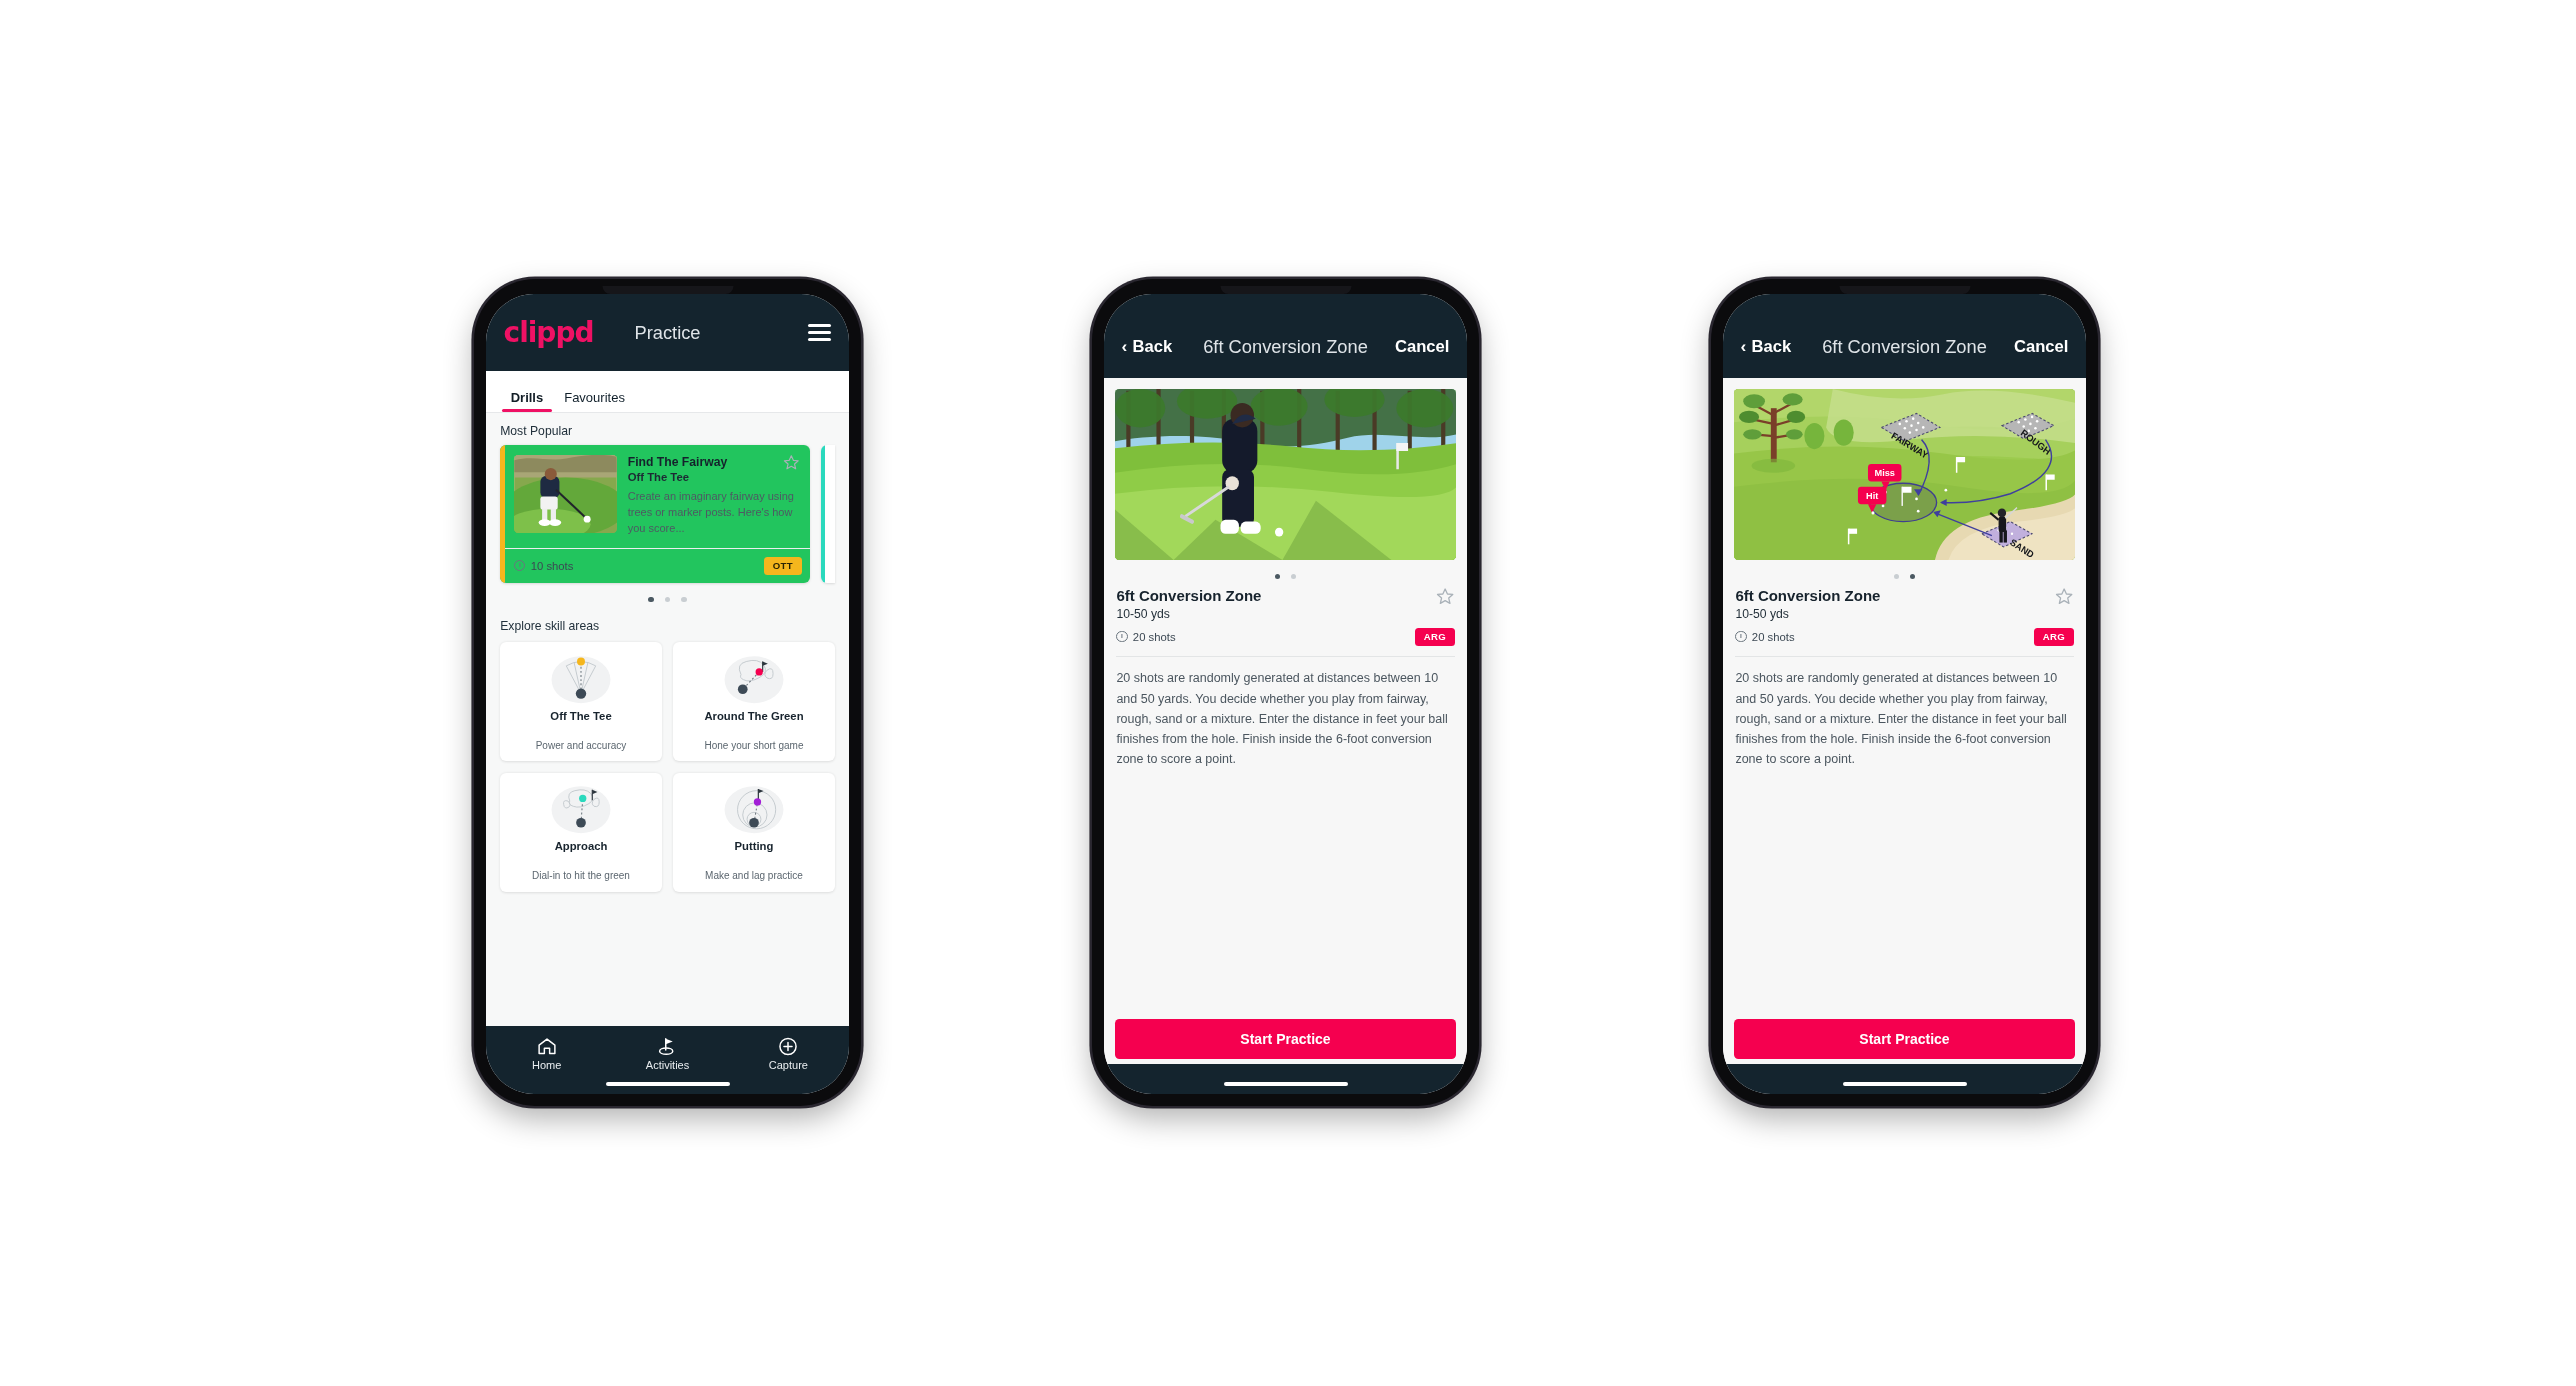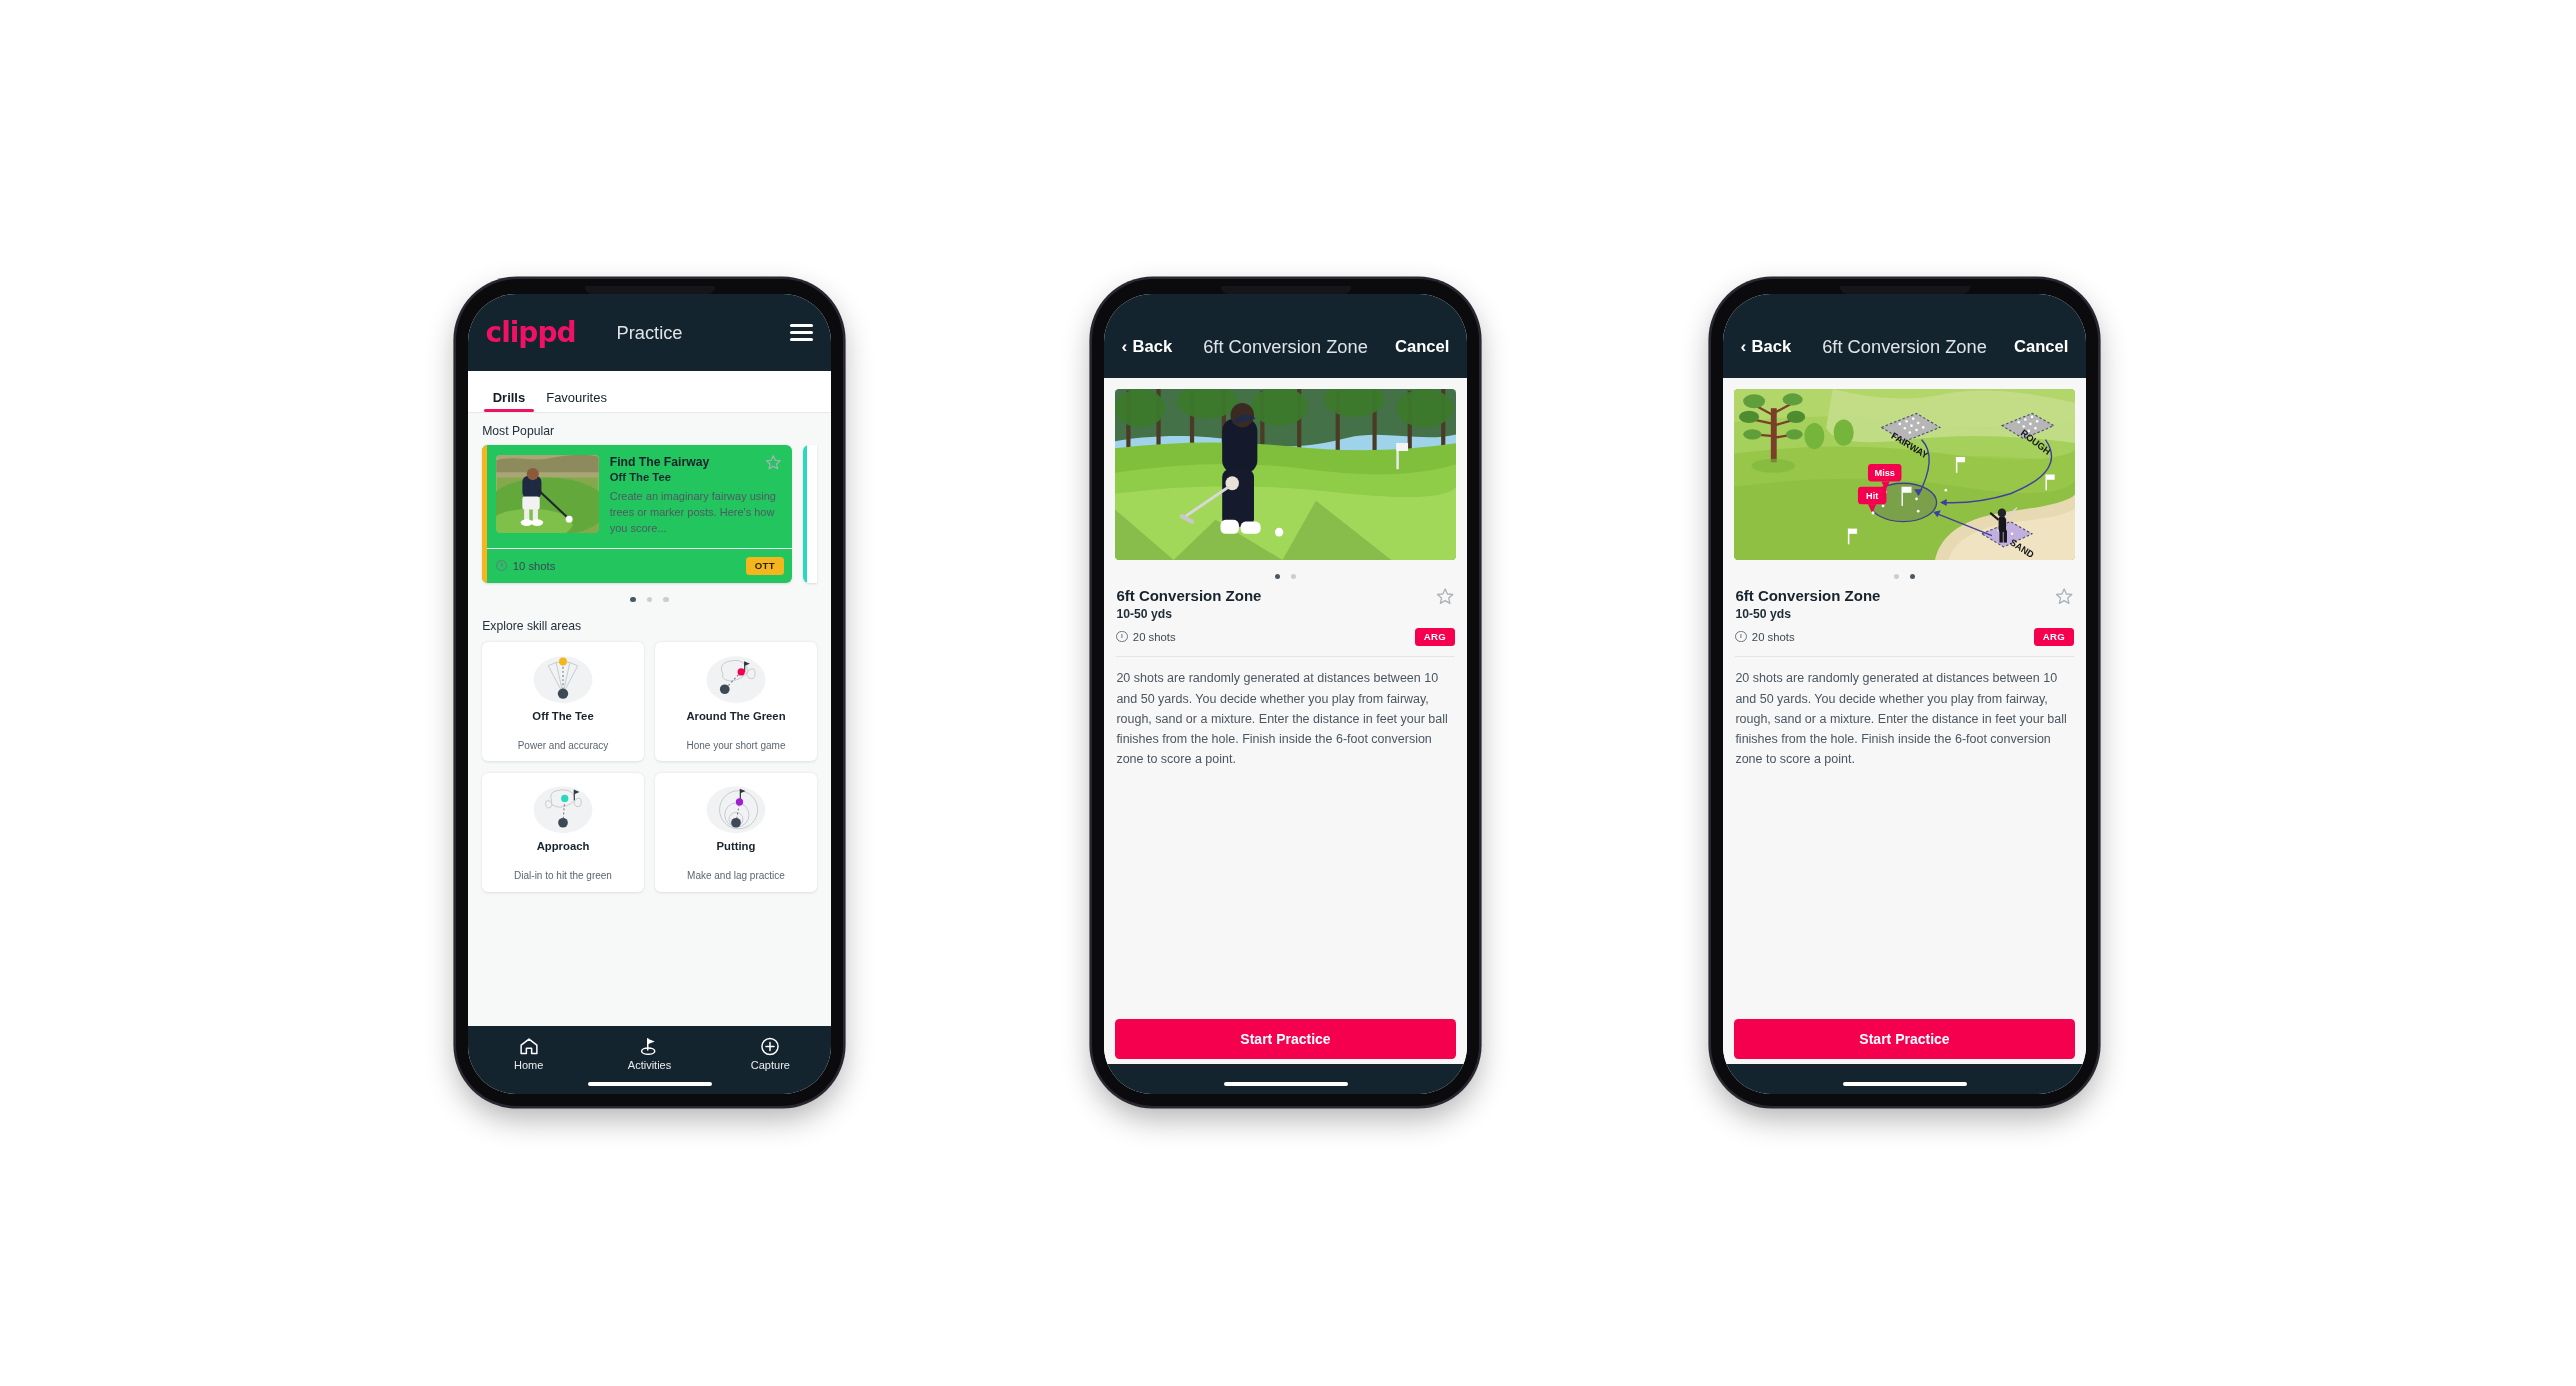--- a/index.html
+++ b/index.html
@@ -27,21 +27,21 @@
   }
   .screen {
     position: relative;
     width: 100%; height: 100%;
     border-radius: 48px;
     overflow: hidden;
     background: #ffffff;
     display:flex; flex-direction:column;
   }
 
-  #phone1 { left: 456px; top: 279px; }
+  #phone1 { left: 474px; top: 279px; }
   #phone2 { left: 1092px; top: 279px; }
   #phone3 { left: 1711px; top: 279px; }
 
   
   .appbar {
     background:#14242e;
     height: 77px;
     display:flex; align-items:center;
     padding: 0 17.4px;
     flex: 0 0 auto;
@@ -170,21 +170,21 @@
 
   
   .detail-body { background:#f7f7f7; flex:1 1 auto; display:flex; flex-direction:column; overflow:hidden;}
   .media {
     margin: 10.5px 10.5px 0 10.5px;
     height: 171px; border-radius:4.4px; overflow:hidden; position:relative;
     background:#9ec36a;
   }
   .d-title-row { display:flex; align-items:flex-start; padding: 1.7px 12.2px 0 12.2px;}
   .d-title { font-size:15px; font-weight:700; color:#17232d;}
-  .d-sub { font-size:12.2px; color:#1f2c36; padding: 0.9px 12.2px 0 12.2px; font-weight:700;}
+  .d-sub { font-size:12.2px; color:#1f2c36; padding: 0.9px 12.2px 0 12.2px; font-weight:400;}
   .d-meta { display:flex; align-items:center; padding: 7px 12.2px 0 12.2px;}
   .d-divider { height:0.9px; background:#e3e5e6; margin: 10.5px 12.2px 0 12.2px;}
   .d-desc { font-size:12.5px; line-height:1.62; color:#4b565f; padding: 11.3px 12.2px 0 12.2px;}
   .cta {
     margin: auto 10.5px 5.2px 10.5px; height:40px; border-radius:4.4px;
     background:#f5004f; color:#fff; font-size:14px; font-weight:700;
     display:flex; align-items:center; justify-content:center; flex:0 0 auto;
   }
   .footer-dark { background:#14242e; height:30px; flex:0 0 auto; position:relative;}
   .footer-dark .homebar { bottom:7.8px; }

